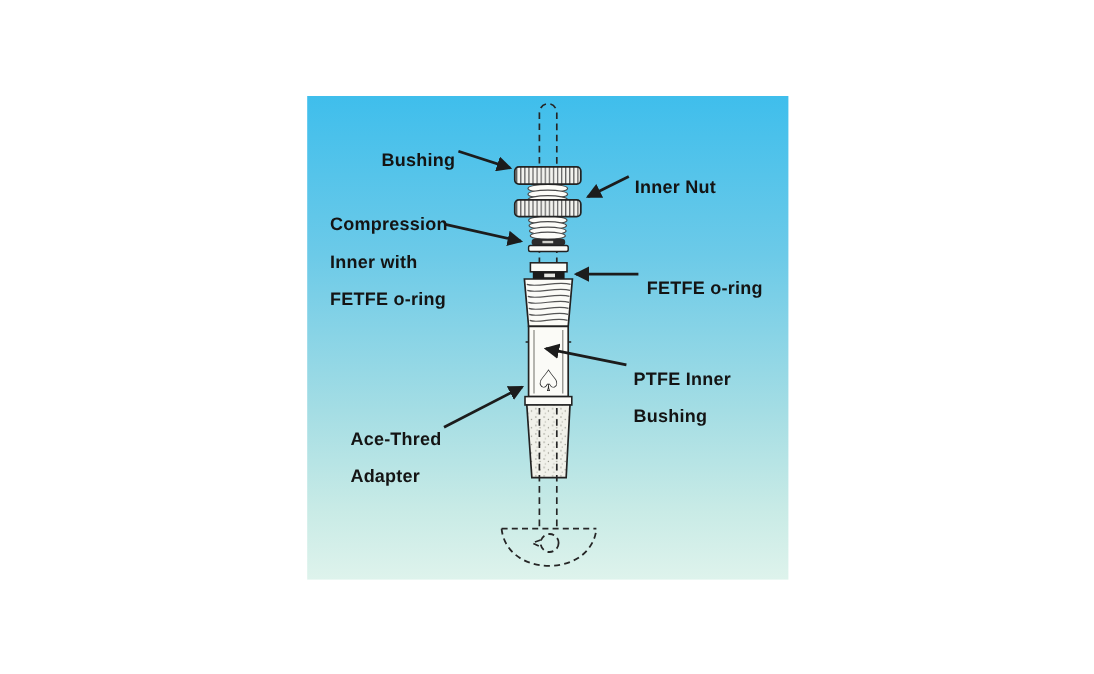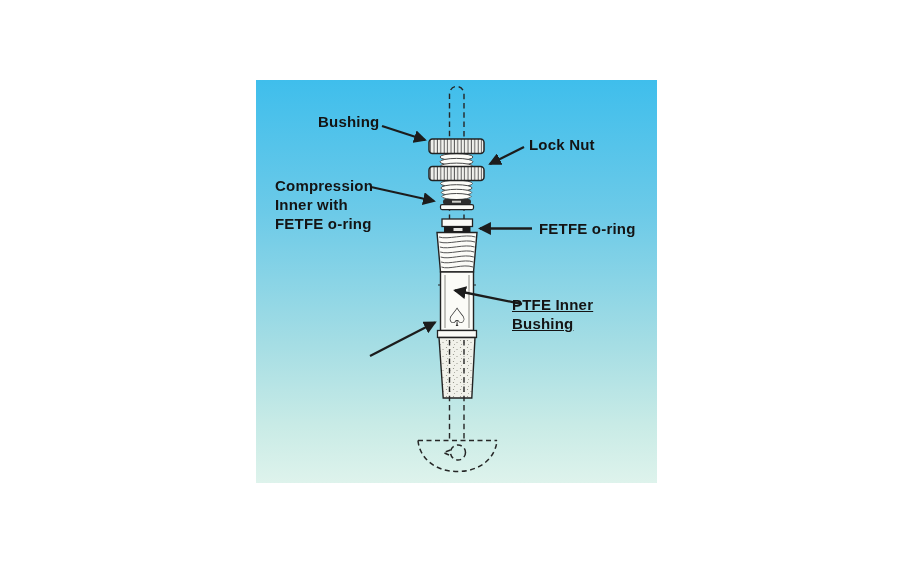--- a/index.html
+++ b/index.html
@@ -11,21 +11,21 @@
   .stage{position:absolute;left:0;top:0;width:912px;height:562px;background:#ffffff;}
   .panel{
     position:absolute;left:256px;top:80px;width:401px;height:403px;
     background:linear-gradient(180deg,#3fbeec 0%, #6ccae8 33%, #a4dde4 65%, #c9ebe6 86%, #def3ec 100%);
   }
   .panel svg{position:absolute;left:0;top:0;}
   .label{
     position:absolute;font-weight:bold;font-size:15px;line-height:19px;
     color:#141414;white-space:nowrap;letter-spacing:0.2px;
   }
-  .label span{display:block;}
+  .label span{display:block;margin-top:12px;}
 </style>
 </head>
 <body>
 
 <div class="stage">
   <div class="panel">
 
     <svg viewBox="0 0 401 403" width="401" height="403">
       <defs>
         <marker id="ah" viewBox="0 0 10 10" refX="8.5" refY="5" markerWidth="5.6" markerHeight="5.6" orient="auto-start-reverse">
@@ -120,33 +120,37 @@
         <path d="M266,224 L199,210.5" marker-end="url(#ah)"></path>
         <path d="M114,276 L179,242.5" marker-end="url(#ah)"></path>
       </g>
     </svg>
 
     <div class="label" style="left:62px;top:32px;">
       <span>Bushing</span>
     </div>
 
     <div class="label" style="left:273px;top:55px;">
-      <span>Lock Nut</span>
+      <span>Inner Nut</span>
     </div>
 
-    <div class="label" style="left:19px;top:96px;">
+    <div class="label" style="left:19px;top:86px;">
       <span>Compression</span>
       <span>Inner with</span>
       <span>FETFE o-ring</span>
     </div>
 
     <div class="label" style="left:283px;top:139px;">
       <span>FETFE o-ring</span>
     </div>
 
-    <div class="label" style="left:256px;top:215px;text-decoration:underline;">
+    <div class="label" style="left:272px;top:215px;">
       <span>PTFE Inner</span>
       <span>Bushing</span>
     </div>
 
+    <div class="label" style="left:36px;top:265px;">
+      <span>Ace-Thred</span>
+      <span>Adapter</span>
+    </div>
 
   </div>
 </div>
 
 </body></html>

